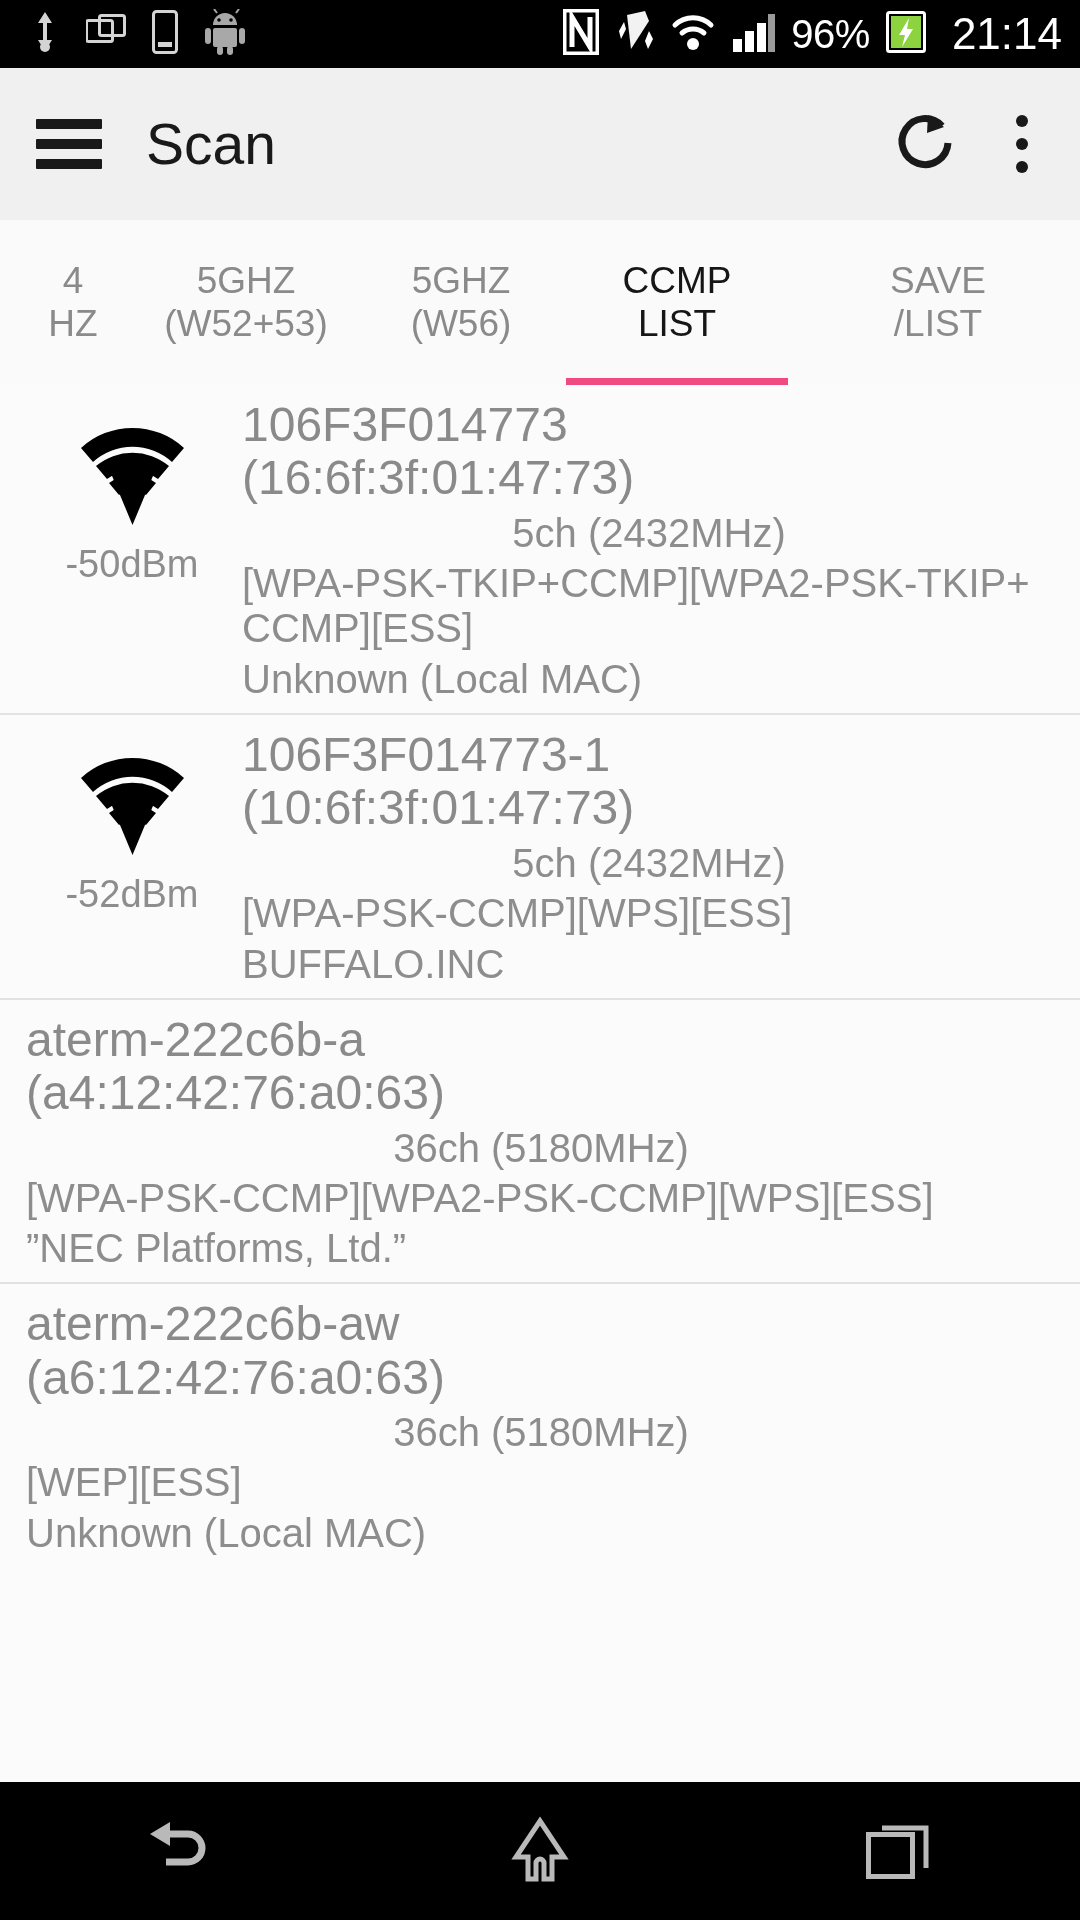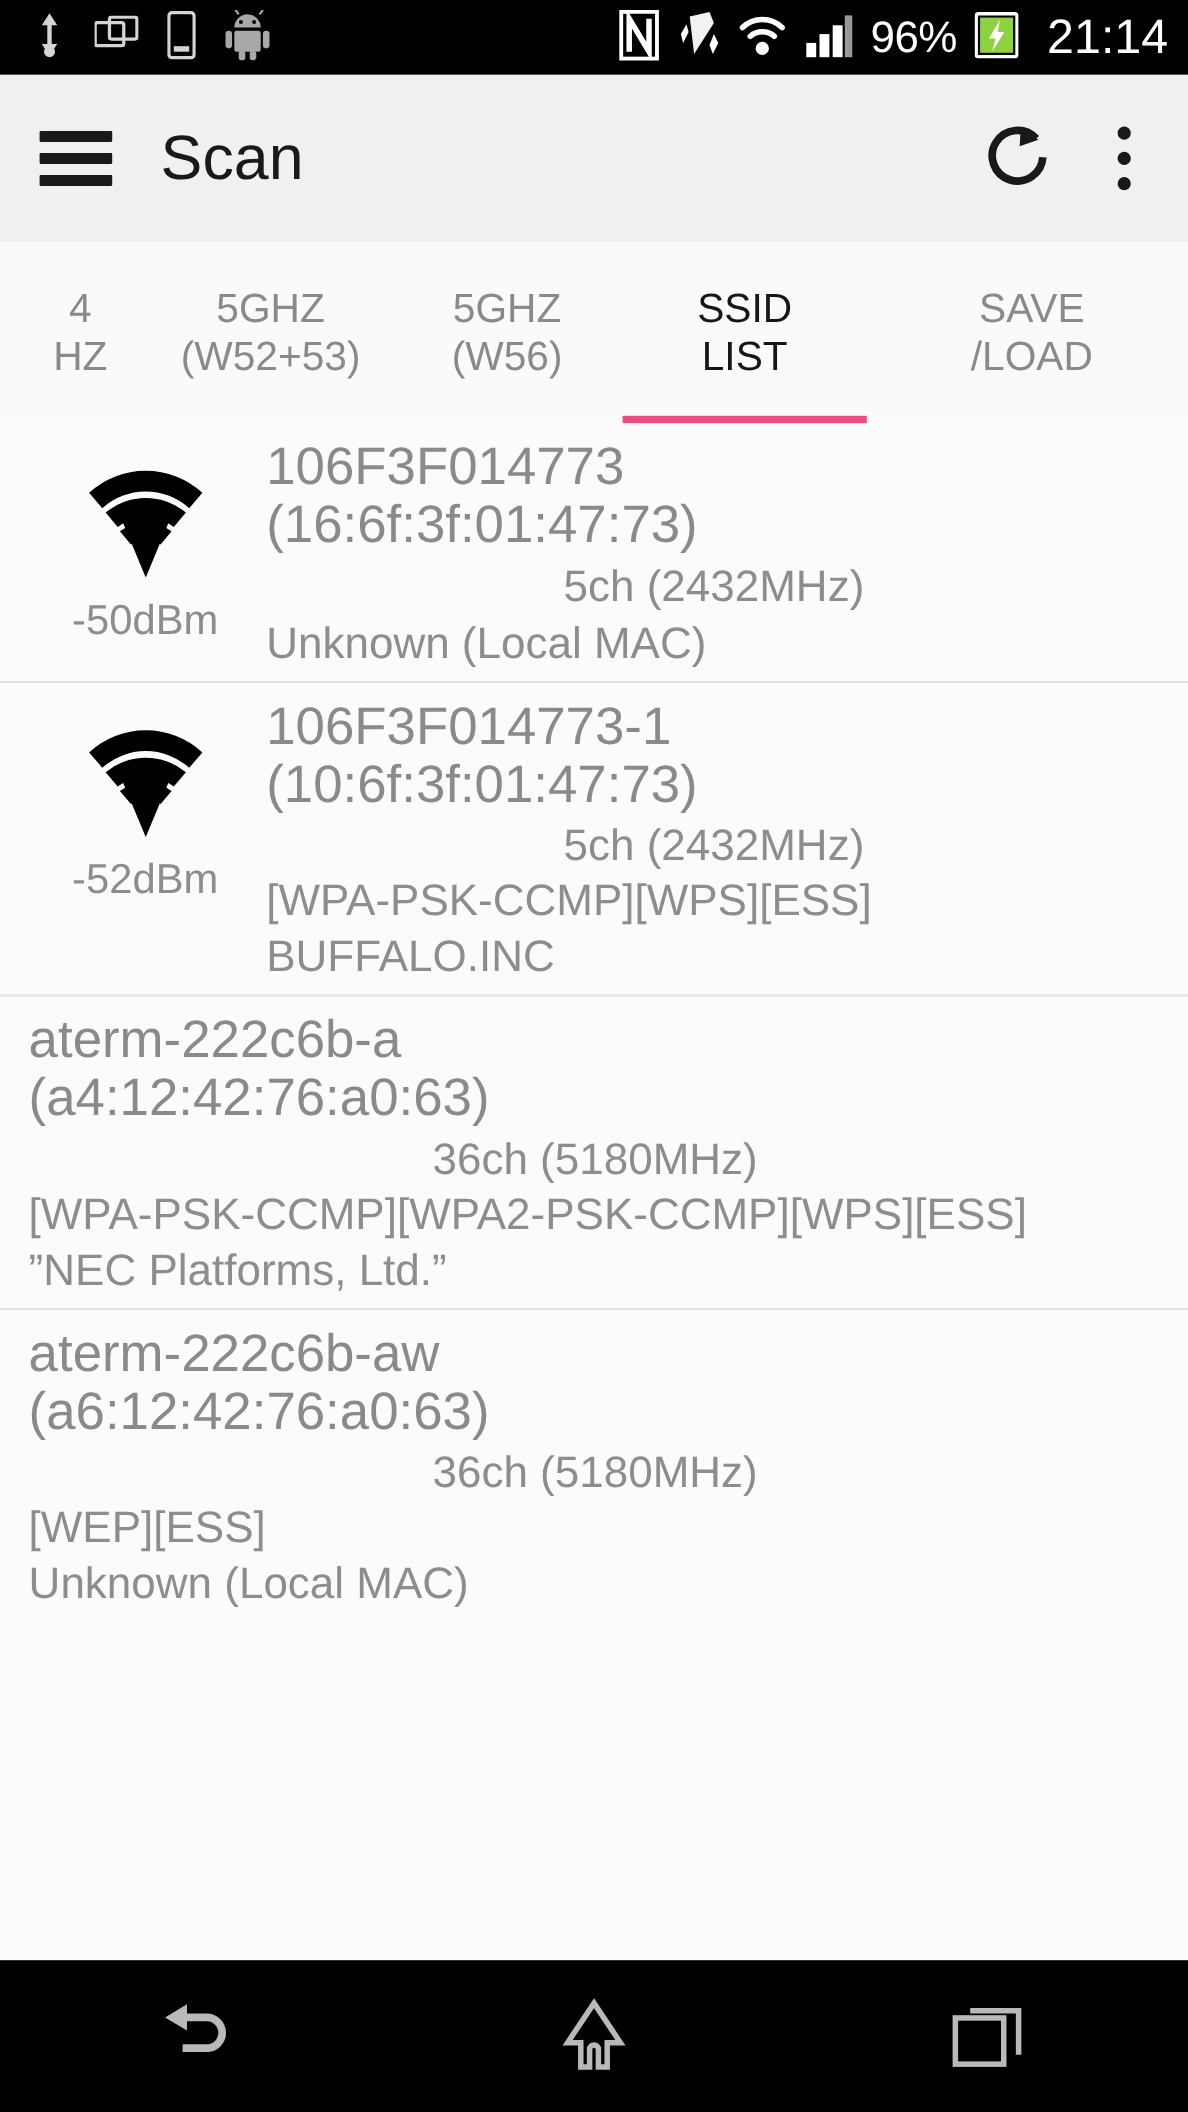--- a/index.html
+++ b/index.html
@@ -381,27 +381,27 @@
     <div class="tline">5GHZ</div>
     <div class="tline">(W52+53)</div>
     <div class="indicator"></div>
   </div>
   <div class="tab tab-2">
     <div class="tline">5GHZ</div>
     <div class="tline">(W56)</div>
     <div class="indicator"></div>
   </div>
   <div class="tab tab-3 active">
-    <div class="tline">SSID</div>
+    <div class="tline">CCMP</div>
     <div class="tline">LIST</div>
     <div class="indicator"></div>
   </div>
   <div class="tab tab-4">
     <div class="tline">SAVE</div>
-    <div class="tline">/LOAD</div>
+    <div class="tline">/LIST</div>
     <div class="indicator"></div>
   </div>
 </div>
 
 <div class="list">
 
   <div class="ap-row">
     <div class="ap-signal">
       <span>
         <svg width="125" height="112" viewBox="0 0 125 112">
@@ -412,20 +412,21 @@
             <path d="M39 70 a39 39 0 0 1 47 0 l-10 12 a24 24 0 0 0 -27 0 Z"></path>
           </g>
         </svg>
       </span>
       <span class="ap-dbm">-50dBm</span>
     </div>
     <div class="ap-info">
       <div class="ap-ssid">106F3F014773</div>
       <div class="ap-bssid">(16:6f:3f:01:47:73)</div>
       <div class="ap-chan">5ch (2432MHz)</div>
+      <div class="ap-caps">[WPA-PSK-TKIP+CCMP][WPA2-PSK-TKIP+CCMP][ESS]</div>
       <div class="ap-vendor">Unknown (Local MAC)</div>
     </div>
   </div>
 
   <div class="ap-row">
     <div class="ap-signal">
       <span>
         <svg width="125" height="112" viewBox="0 0 125 112">
           <g fill="#000000">
             <path d="M62.5 112 L40 58 a56 56 0 0 1 45 0 Z"></path>

